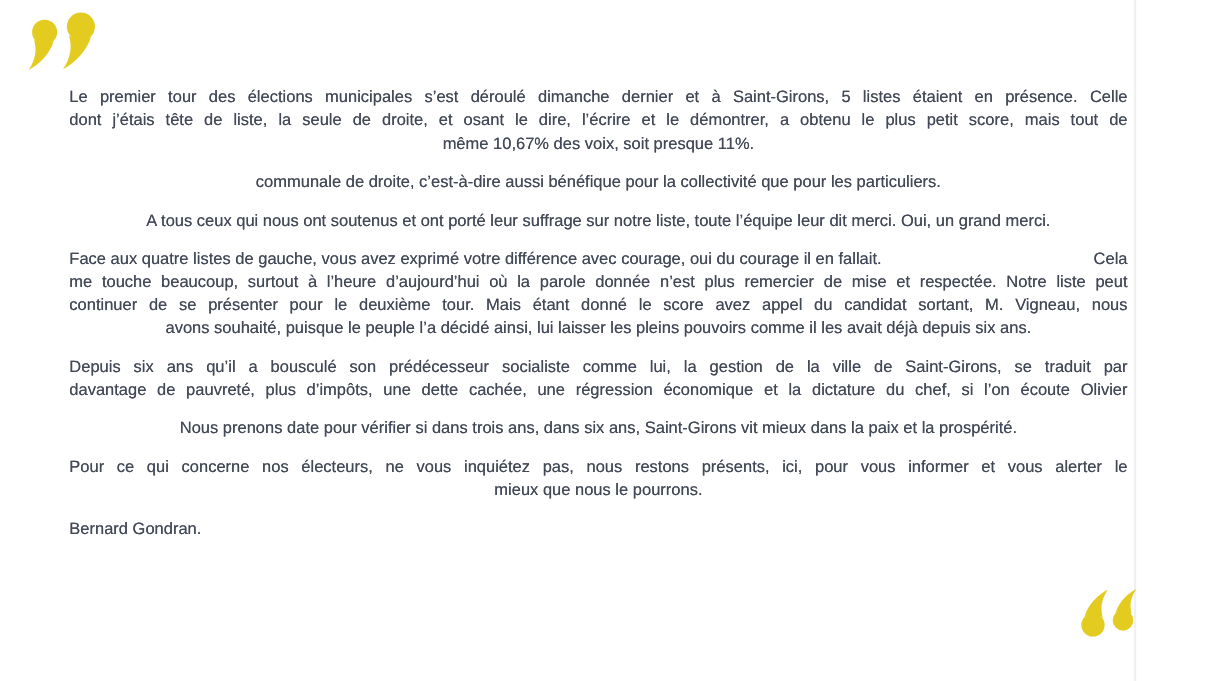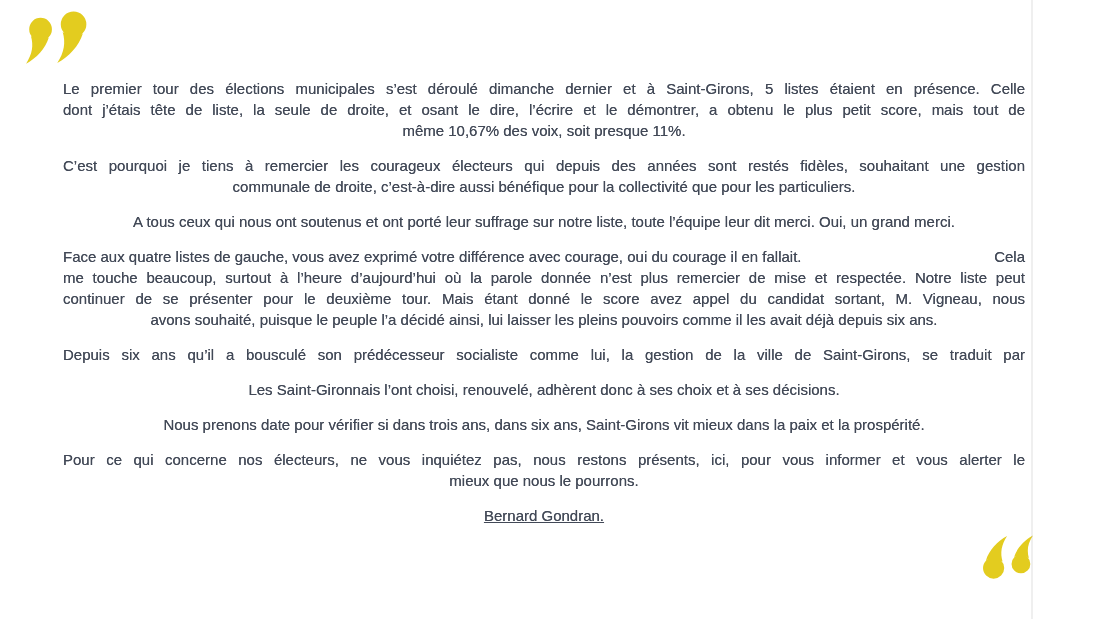--- a/index.html
+++ b/index.html
@@ -59,23 +59,21 @@
   }
   .line.just {
     text-align: justify;
     text-align-last: justify;
   }
   .line.split {
     display: flex;
     justify-content: space-between;
   }
   .signature {
-    text-align: center;
     margin-top: 0;
-    text-decoration: underline;
   }
 </style>
 </head>
 <body>
 
 <div class="page">
 
   <svg class="quote-open" width="64" height="58" viewBox="0 0 88 80" aria-hidden="true">
     <defs>
       <path id="comma-shape" d="M37.5,17 A16.5,16.5 0 1,0 4.5,17 A16.5,16.5 0 1,0 37.5,17 Z
@@ -88,40 +86,37 @@
   </svg>
 
   <div class="letter" style="color: rgb(66, 73, 87);">
     <div id="paragraphs-host">
         <div class="paragraph">
           <div class="line just">Le premier tour des élections municipales s’est déroulé dimanche dernier et à Saint-Girons, 5 listes étaient en présence. Celle</div>
           <div class="line just">dont j’étais tête de liste, la seule de droite, et osant le dire, l’écrire et le démontrer, a obtenu le plus petit score, mais tout de</div>
           <div class="line">même 10,67% des voix, soit presque 11%.</div>
         </div>
         <div class="paragraph">
-          <div class="line just">C’est pourquoi je tiens à remercier les courageux électeurs qui depuis des années sont restés fidèles, souhaitant une gestion</div>
           <div class="line">communale de droite, c’est-à-dire aussi bénéfique pour la collectivité que pour les particuliers.</div>
         </div>
         <div class="paragraph">
           <div class="line">A tous ceux qui nous ont soutenus et ont porté leur suffrage sur notre liste, toute l’équipe leur dit merci. Oui, un grand merci.</div>
         </div>
         <div class="paragraph">
           <div class="line split">
             <span>Face aux quatre listes de gauche, vous avez exprimé votre différence avec courage, oui du courage il en fallait.</span>
             <span>Cela</span>
           </div>
           <div class="line just">me touche beaucoup, surtout à l’heure d’aujourd’hui où la parole donnée n’est plus remercier de mise et respectée. Notre liste peut</div>
           <div class="line just">continuer de se présenter pour le deuxième tour. Mais étant donné le score avez appel du candidat sortant, M. Vigneau, nous</div>
           <div class="line">avons souhaité, puisque le peuple l’a décidé ainsi, lui laisser les pleins pouvoirs comme il les avait déjà depuis six ans.</div>
         </div>
         <div class="paragraph">
           <div class="line just">Depuis six ans qu’il a bousculé son prédécesseur socialiste comme lui, la gestion de la ville de Saint-Girons, se traduit par</div>
-        </div>
-        <div class="paragraph">
-          <div class="line">Les Saint-Gironnais l’ont choisi, renouvelé, adhèrent donc à ses choix et à ses décisions.</div>
+          <div class="line just">davantage de pauvreté, plus d’impôts, une dette cachée, une régression économique et la dictature du chef, si l’on écoute Olivier</div>
         </div>
         <div class="paragraph">
           <div class="line">Nous prenons date pour vérifier si dans trois ans, dans six ans, Saint-Girons vit mieux dans la paix et la prospérité.</div>
         </div>
         <div class="paragraph">
           <div class="line just">Pour ce qui concerne nos électeurs, ne vous inquiétez pas, nous restons présents, ici, pour vous informer et vous alerter le</div>
           <div class="line">mieux que nous le pourrons.</div>
         </div>
       </div>
     <div class="signature">Bernard Gondran.</div>

